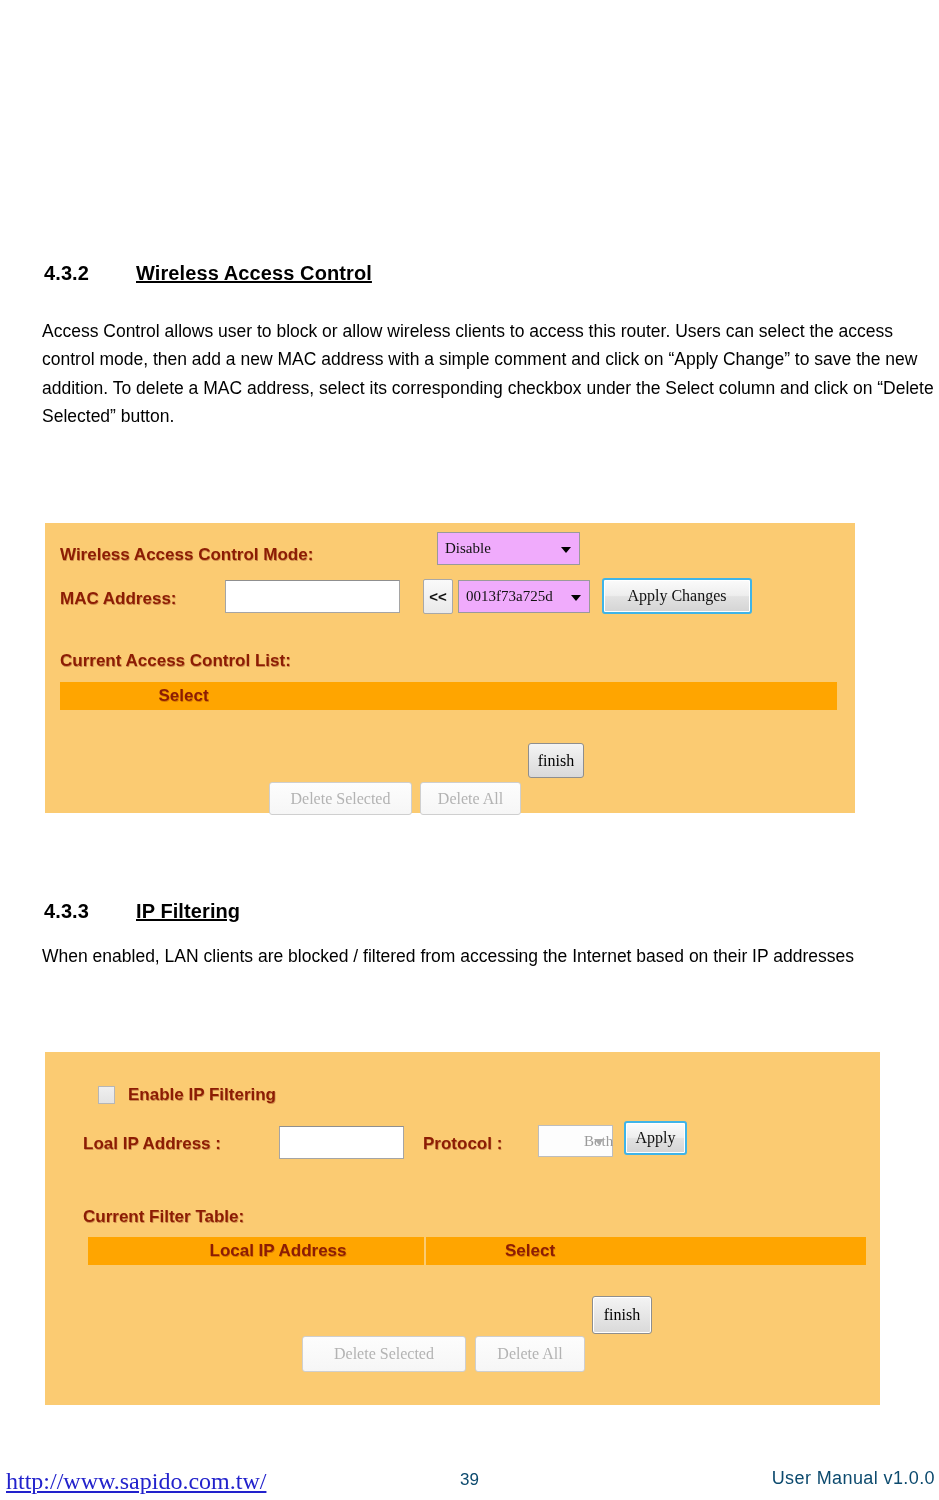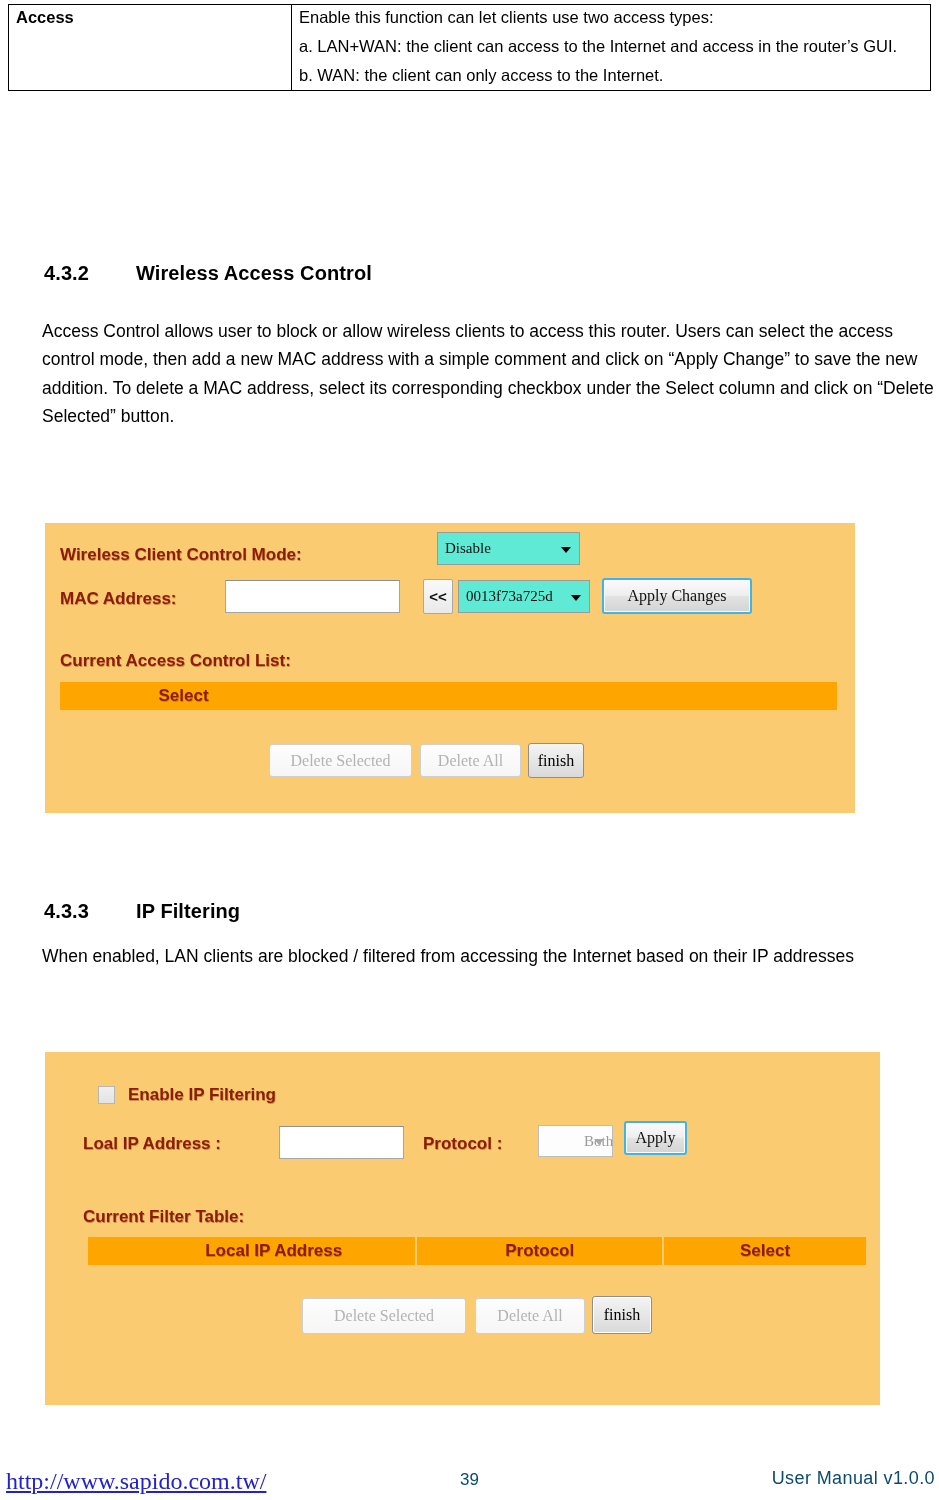--- a/index.html
+++ b/index.html
@@ -46,20 +46,21 @@
   .def-table p.l3 { margin-bottom: 0px; }
   .def-table .cellpad-tall { padding-top: 4px; padding-bottom: 6px; }
 
   
   .heading {
     position: absolute;
     font-size: 20px;
     font-weight: bold;
     letter-spacing: 0.1px;
     white-space: nowrap;
+    text-decoration: underline;
   }
   .heading .num { display: inline-block; width: 92px; }
 
   
   .para {
     position: absolute;
     font-size: 17.5px;
     line-height: 28.4px;
     text-align: left;
   }
@@ -73,21 +74,21 @@
   .ui-label {
     position: absolute;
     color: #8C1C04;
     font-weight: bold;
     font-size: 17px;
     white-space: nowrap;
     text-shadow: 0.6px 0.6px 0 rgba(120,20,0,0.35);
   }
   .ui-select {
     position: absolute;
-    background: #5eead4;
+    background: #f0abfc;
     border: 1px solid #9a9a9a;
     box-sizing: border-box;
     font-family: "Liberation Serif", serif;
     font-size: 15px;
     color: #111;
     display: flex;
     align-items: center;
     padding-left: 7px;
   }
   .ui-select.disabled {
@@ -130,20 +131,21 @@
     white-space: nowrap;
   }
   .ui-btn.focus {
     border: 2px solid #3fb4e8;
     box-shadow: inset 0 0 0 1px #ffffff;
   }
   .ui-btn.ghost {
     background: linear-gradient(#fdfdfd 0%, #f6f6f6 100%);
     border: 1px solid #cfcfcf;
     color: #b3b3b3;
+    margin-top: 38px;
   }
   .ui-btn.small-sq {
     background: linear-gradient(#fafafa 0%, #e9e9e9 100%);
     border: 1px solid #a8a8a8;
     border-radius: 2px;
     font-size: 15px;
     font-family: "Liberation Sans", sans-serif;
     font-weight: bold;
   }
   .ui-btn.plain {
@@ -205,40 +207,32 @@
     color: #0c4a6e;
     letter-spacing: 0.4px;
     white-space: nowrap;
   }
 </style>
 </head>
 <body>
 
 <table class="def-table">
   <tbody>
-      <tr>
-    <td class="term cellpad-tall">Access</td>
-    <td class="cellpad-tall">
-      <p class="l1">Enable this function can let clients use two access types:</p>
-      <p class="l2">a. LAN+WAN: the client can access to the Internet and access in the router’s GUI.</p>
-      <p class="l3">b. WAN: the client can only access to the Internet.</p>
-    </td>
-  </tr>
 </tbody>
   </table>
 
 <div class="heading" style="left:44px; top:262px;">
   <span class="num">4.3.2</span><span>Wireless Access Control</span>
 </div>
 
 <div class="para" style="left:42px; top:317px; width:898px;">Access Control allows user to block or allow wireless clients to access this router. Users can select the access control mode, then add a new MAC address with a simple comment and click on “Apply Change” to save the new addition. To delete a MAC address, select its corresponding checkbox under the Select column and click on “Delete Selected” button.</div>
 
 <div class="panel" style="left:45px; top:523px; width:810px; height:290px;">
 
-  <div class="ui-label" style="left:15px; top:22px;">Wireless Client Control Mode:</div>
+  <div class="ui-label" style="left:15px; top:22px;">Wireless Access Control Mode:</div>
 
   <div class="ui-select" style="left:392px; top:9px; width:143px; height:33px;">
     <span>Disable</span>
     <span class="caret"></span>
   </div>
 
   <div class="ui-label" style="left:15px; top:66px;">MAC Address:</div>
 
   <input class="ui-input" style="left: 180px; top: 57px; width: 175px; height: 33px;" type="text" value="">
 
@@ -283,21 +277,20 @@
     <span>Both</span>
     <span class="caret"></span>
   </div>
 
   <div class="ui-btn focus" style="left:579px; top:69px; width:63px; height:34px;">Apply</div>
 
   <div class="ui-label" style="left:38px; top:155px;">Current Filter Table:</div>
 
   <div class="tbl-head" style="left:43px; top:185px; width:778px; height:28px;">
     <div class="cell" style="width:292px;margin-left:44px;">Local IP Address</div>
-    <div class="cell" style="width:254px;">Protocol</div>
     <div class="cell" style="width:210px;">Select</div>
   </div>
 
   <div class="ui-btn ghost" style="left:257px; top:246px; width:164px; height:36px;">Delete Selected</div>
   <div class="ui-btn ghost" style="left:430px; top:246px; width:110px; height:36px;">Delete All</div>
   <div class="ui-btn plain focus" style="left:547px; top:244px; width:60px; height:38px;">finish</div>
 </div>
 
 <a class="footer-link" href="#">http://www.sapido.com.tw/</a>
 <div class="footer-page">39</div>

